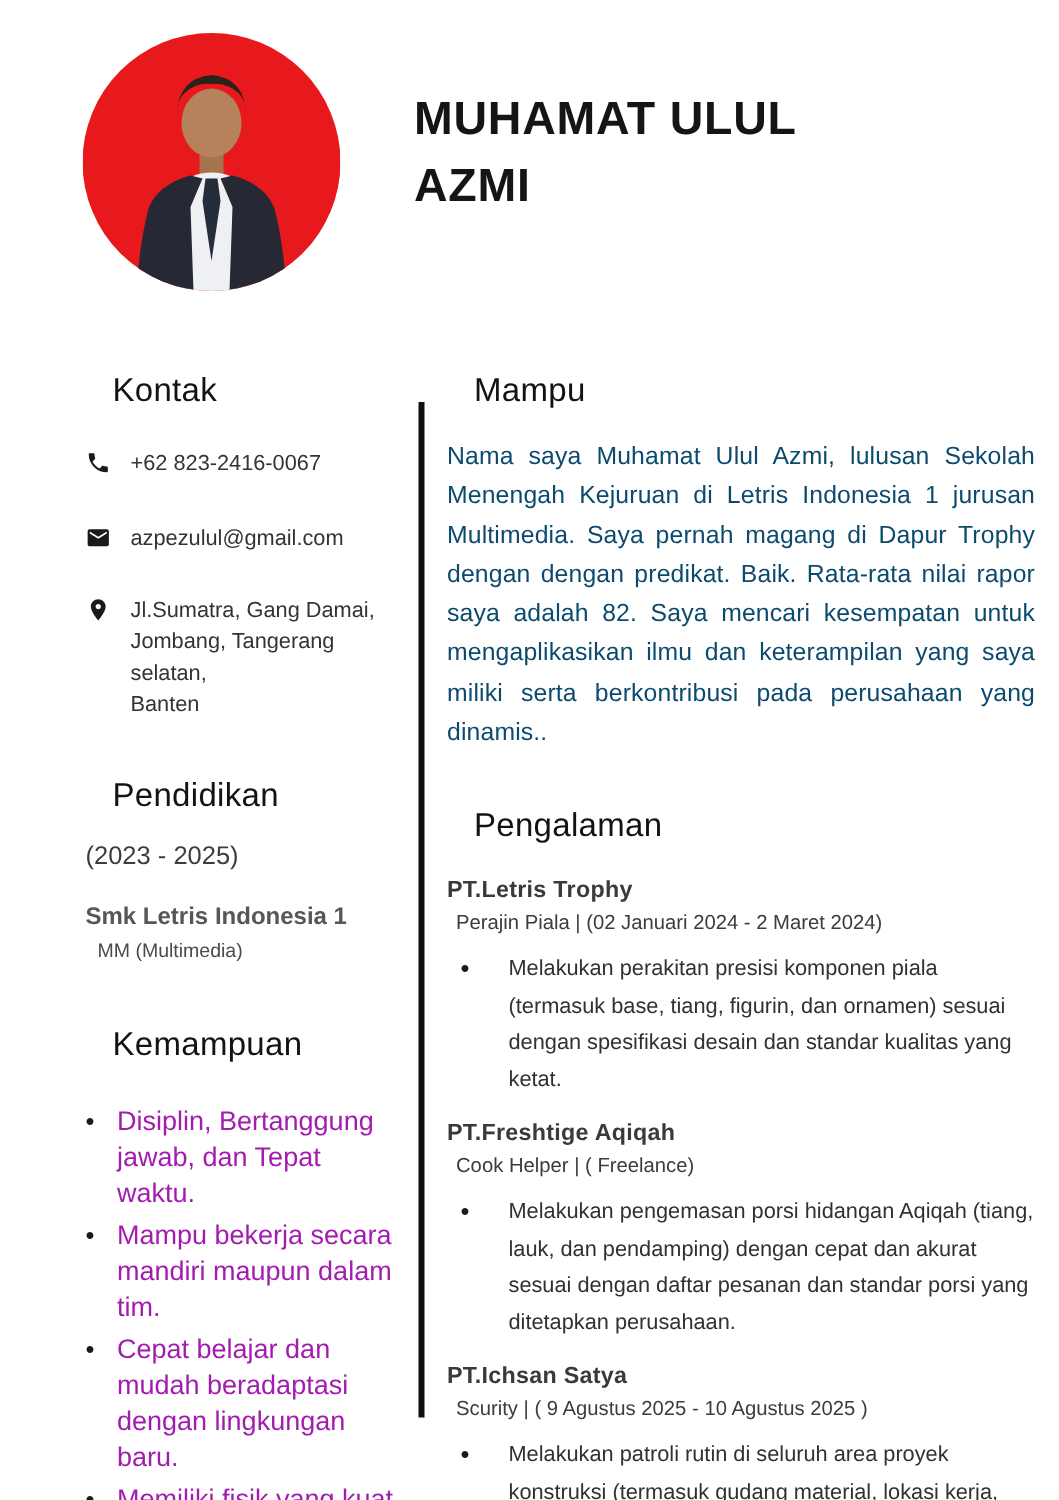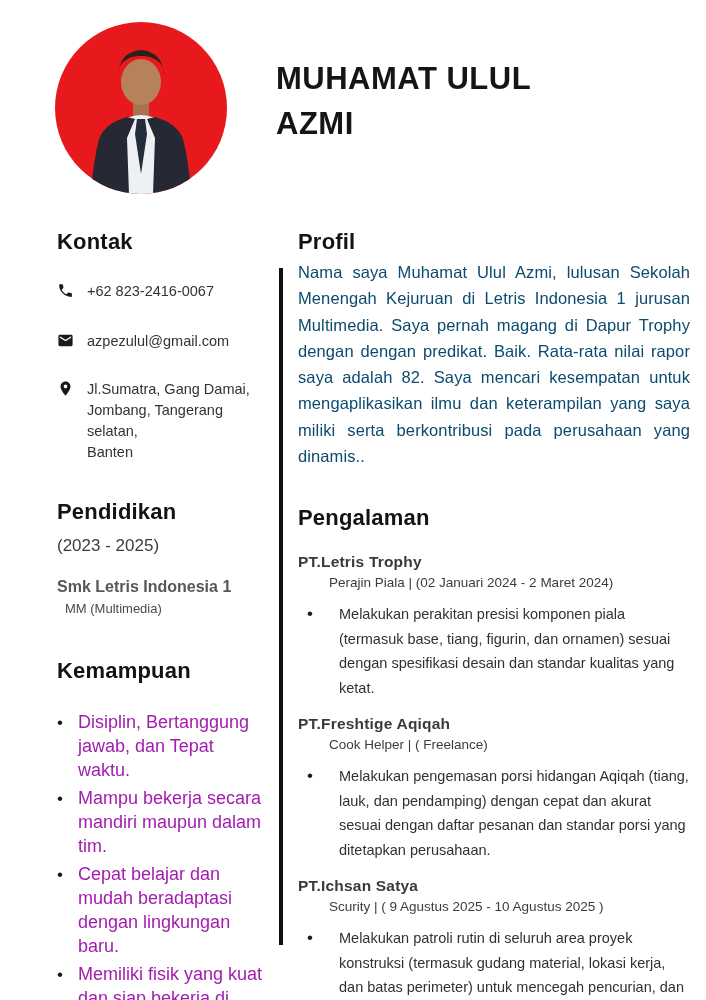--- a/index.html
+++ b/index.html
@@ -7,21 +7,21 @@
   .page{position:relative;width:706px;height:1000px;background:#ffffff;overflow:hidden;}
 
   
   .photo-wrap{position:absolute;left:55px;top:22px;width:172px;height:172px;border-radius:50%;overflow:hidden;}
   .photo-wrap svg{display:block;width:100%;height:100%;}
   .name-block{position:absolute;left:276px;top:56px;width:410px;text-align:left;
               font-size:31px;font-weight:800;color:#151515;line-height:45px;letter-spacing:.5px;}
 
   
   .left-col{position:absolute;left:57px;top:229px;width:218px;}
-  .h-section{font-size:22px;font-weight:700;color:#131313;margin:0;letter-spacing:.2px;}
+  .h-section{font-size:22px;font-weight:400;color:#131313;margin:18px;letter-spacing:.2px;}
   .contact-row{display:flex;align-items:flex-start;gap:13px;color:#333333;font-size:14.5px;line-height:21px;}
   .contact-row .cicon{flex:0 0 17px;height:17px;margin-top:1px;}
   .contact-row .cicon svg{display:block;width:17px;height:17px;fill:#1a1a1a;}
   .row-phone{margin-top:26px;}
   .row-email{margin-top:29px;}
   .row-address{margin-top:27px;}
   .addr-line{display:block;}
 
   .edu-title{margin-top:36px;}
   .edu-years{margin-top:11px;font-size:17px;color:#3d3d3d;}
@@ -37,21 +37,21 @@
 
   
   .accent-line{position:absolute;left:279px;top:268px;width:4px;height:677px;background:#101010;}
   .right-col{position:absolute;left:298px;top:229px;width:394px;}
   .profil-text{margin-top:4px;font-size:16.5px;line-height:26.3px;color:#0c4a6e;
                text-align:justify;word-spacing:1.5px;letter-spacing:.1px;width:392px;}
   .exp-title{margin-top:36px;}
   .job{margin-top:22px;}
   .job + .job{margin-top:15px;}
   .job-company{font-size:15.5px;font-weight:700;color:#3a3a3a;letter-spacing:.2px;}
-  .job-sub{margin-top:4px;padding-left:6px;font-size:13.5px;color:#3c3c3c;margin-left:25px;}
+  .job-sub{margin-top:4px;padding-left:6px;font-size:13.5px;color:#3c3c3c;}
   .job-bullets{margin-top:12px;padding-left:9px;}
   .exp-item{display:flex;gap:24px;font-size:14.5px;line-height:24.5px;color:#313131;}
   .exp-text{width:362px;}
 </style>
 </head>
 <body>
 
 <div class="page">
 
   <div class="photo-wrap">
@@ -132,21 +132,21 @@
       <div class="skill-item">
         <span class="dot"></span>
         <span class="skill-text">Komunikatif dan mampu berinteraksi dengan baik.</span>
       </div>
     </div>
   </div>
 
   <div class="accent-line"></div>
 
   <div class="right-col">
-    <h2 class="h-section">Profil</h2>
+    <h2 class="h-section">Mampu</h2>
     <div class="profil-text">Nama saya Muhamat Ulul Azmi, lulusan Sekolah Menengah Kejuruan di Letris Indonesia 1 jurusan Multimedia. Saya pernah magang di Dapur Trophy dengan dengan predikat. Baik. Rata-rata nilai rapor saya adalah 82. Saya mencari kesempatan untuk mengaplikasikan ilmu dan keterampilan yang saya miliki serta berkontribusi pada perusahaan yang dinamis..</div>
 
     <h2 class="h-section exp-title">Pengalaman</h2>
 
     <div class="job">
       <div class="job-company">PT.Letris Trophy</div>
       <div class="job-sub">Perajin Piala | (02 Januari 2024 - 2 Maret 2024)</div>
       <div class="job-bullets">
         <div class="exp-item">
           <span class="dot"></span>

